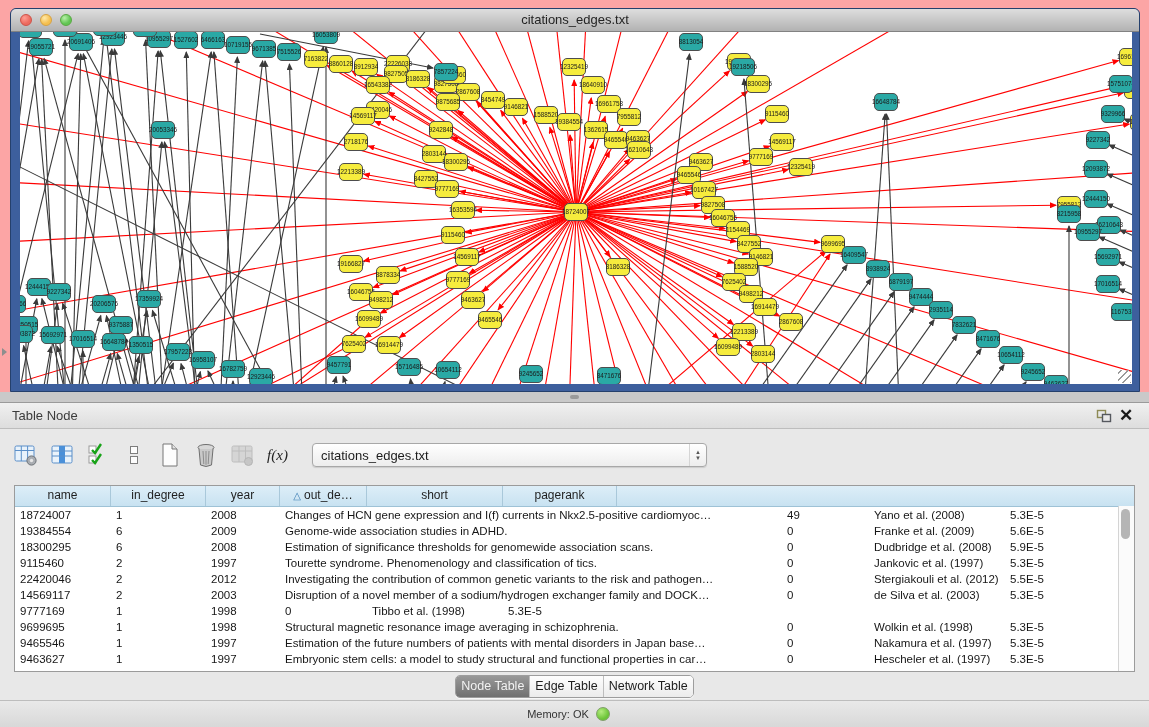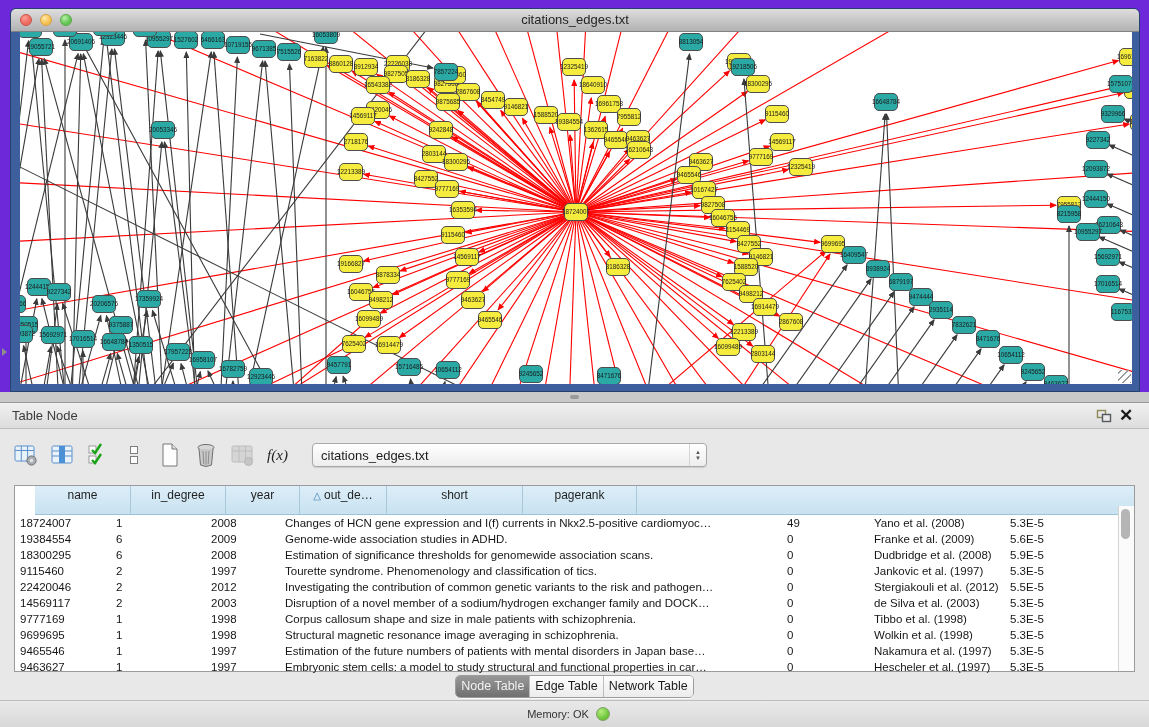--- a/index.html
+++ b/index.html
@@ -1,16 +1,16 @@
 <!DOCTYPE html>
 <html><head>
 <meta charset="utf-8">
 <style>
   html,body{margin:0;padding:0;background:#888;}
-  #stage{position:relative;width:1149px;height:727px;background:#6d28d9;
+  #stage{position:relative;width:1149px;height:727px;background:#fca5a5;
     font-family:"Liberation Sans",sans-serif;overflow:hidden;-webkit-font-smoothing:antialiased;}
 
   
   .gwin{position:absolute;left:10px;top:8px;width:1130px;height:384px;
     background:#3d5f9d;border:1px solid #25406c;border-radius:6px 6px 0 0;box-sizing:border-box;}
   .titlebar{position:relative;height:22px;border-radius:5px 5px 0 0;
     background:linear-gradient(#dedede,#b2b2b2);border-bottom:1px solid #828282;}
   .lights{position:absolute;left:9px;top:5px;display:flex;gap:8px;}
   .light{width:12px;height:12px;border-radius:50%;box-sizing:border-box;}
   .light.red{background:radial-gradient(circle at 35% 30%,#ff9d93,#ec6a5e 60%);border:1px solid #ce5147;}
@@ -44,21 +44,21 @@
   .combo{margin-left:12px;width:395px;height:24px;border:1px solid #a8a8a8;border-radius:4px;
     background:linear-gradient(#ffffff,#ededed);display:flex;align-items:center;box-sizing:border-box;
     box-shadow:0 1px 1px rgba(0,0,0,.12);}
   .combo-val{flex:1;font-size:13px;color:#1c1c1c;padding-left:8px;white-space:nowrap;overflow:hidden;}
   .combo-step{width:16px;height:100%;display:flex;flex-direction:column;align-items:center;justify-content:center;
     color:#555;font-size:6px;line-height:6px;border-left:1px solid #d5d5d5;}
 
   
   .table-wrap{position:absolute;left:14px;top:82px;width:1121px;height:187px;background:#ffffff;
     border:1px solid #9b9b9b;box-sizing:border-box;}
-  .thead{display:flex;height:29px;background:linear-gradient(#ddeef8,#c8e2f1);border-bottom:1px solid #9ec2d6;box-sizing:border-box;margin-left:20px;}
+  .thead{display:flex;height:21px;background:linear-gradient(#ddeef8,#c8e2f1);border-bottom:1px solid #9ec2d6;box-sizing:border-box;}
   .th{font-size:12px;color:#1f1f1f;text-align:center;line-height:19px;border-right:1px solid #a9c8da;
     box-sizing:border-box;white-space:nowrap;overflow:hidden;}
   .th .sortg{color:#3f7fb4;font-size:10px;margin-right:3px;}
   .trow{display:flex;height:16px;}
   .td{font-size:11.5px;color:#161616;line-height:16px;padding-left:5px;box-sizing:border-box;
     white-space:nowrap;overflow:hidden;}
   .vscroll{position:absolute;right:0;top:20px;bottom:0;width:15px;background:#fbfbfb;border-left:1px solid #d4d4d4;}
   .vthumb{position:absolute;left:2px;top:3px;width:9px;height:30px;border-radius:5px;background:#b5b5b5;}
 
   
@@ -728,21 +728,20 @@
             <div class="td" style="width: 74px;">2003</div>
             <div class="td" style="width: 502px;">Disruption of a novel member of a sodium/hydrogen exchanger family and DOCK…</div>
             <div class="td" style="width: 87px;">0</div>
             <div class="td" style="width: 136px;">de Silva et al. (2003)</div>
             <div class="td" style="width: 114px;">5.3E-5</div>
           </div>
           <div class="trow">
             <div class="td" style="width: 96px;">9777169</div>
             <div class="td" style="width: 95px;">1</div>
             <div class="td" style="width: 74px;">1998</div>
-            <div class="td" style="width: 502px;">Corpus callosum shape and size in male patients with schizophrenia.</div>
             <div class="td" style="width: 87px;">0</div>
             <div class="td" style="width: 136px;">Tibbo et al. (1998)</div>
             <div class="td" style="width: 114px;">5.3E-5</div>
           </div>
           <div class="trow">
             <div class="td" style="width: 96px;">9699695</div>
             <div class="td" style="width: 95px;">1</div>
             <div class="td" style="width: 74px;">1998</div>
             <div class="td" style="width: 502px;">Structural magnetic resonance image averaging in schizophrenia.</div>
             <div class="td" style="width: 87px;">0</div>

